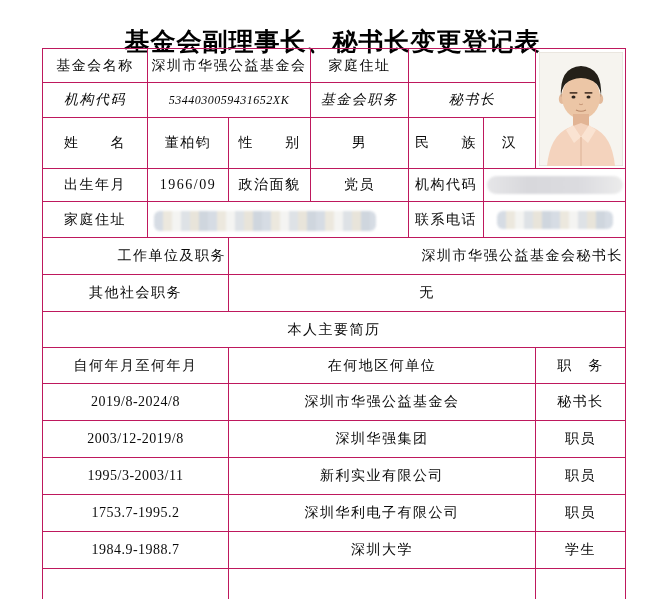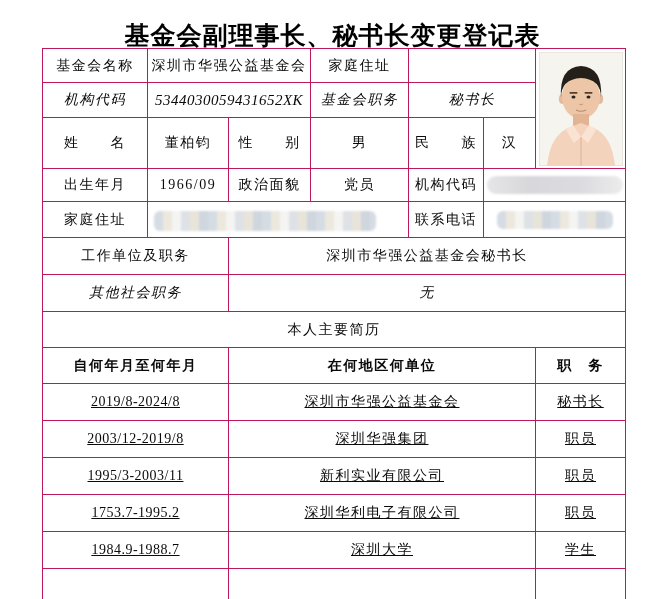--- a/index.html
+++ b/index.html
@@ -1,39 +1,39 @@
 <!DOCTYPE html>
 <html><head>
 <meta charset="utf-8">
 <style>
   html,body{margin:0;padding:0;}
   body{
     width:665px;height:599px;overflow:hidden;background:#ffffff;position:relative;
     font-family:"Liberation Serif","DejaVu Serif",serif;color:#0a0a0a;
   }
   .title{
-    margin:18px 0 0 0;text-align:center;
+    margin:24px 0 0 0;text-align:center;
     font-family:"Liberation Sans","DejaVu Sans",sans-serif;
     font-weight:700;font-size:25px;line-height:34px;letter-spacing:1px;color:#000;
   }
   table.form{
     position:absolute;left:42px;top:48px;width:583px;
     border-collapse:collapse;table-layout:fixed;
   }
   table.form td{
     border:1px solid #be185d;
     text-align:center;vertical-align:middle;
     font-size:14px;letter-spacing:1.5px;
     padding:0 2px;overflow:hidden;white-space:nowrap;
   }
   td.lbl{letter-spacing:3px;}
   tr.r1 td{height:33px;} tr.r2 td{height:34px;font-style:italic;} tr.r3 td{height:50px;}
-  tr.r4 td{height:32px;} tr.r5 td{height:35px;} tr.r6 td{height:36px;}
-  tr.r7 td{height:36px;font-style:italic;} tr.r8 td{height:35px;margin-left:32px;} tr.r9 td{height:35px;font-weight:bold;}
-  tr.hist td{height:36px;text-decoration:underline;}
+  tr.r4 td{height:32px;} tr.r5 td{height:35px;} tr.r6 td{height:36px;text-align:right;}
+  tr.r7 td{height:36px;} tr.r8 td{height:35px;margin-left:32px;} tr.r9 td{height:35px;}
+  tr.hist td{height:36px;}
   tr.hist-empty td{height:60px;}
   td.photo-cell{padding:1px;vertical-align:middle;}
   .photo-frame{width:84px;height:114px;margin:0 auto;display:block;}
   .redact{
     border-radius:6px;
     background:repeating-linear-gradient(90deg,
       #d6dce4 0 9px,#ece8de 9px 18px,#f4f4f2 18px 27px,
       #dee2e6 27px 36px,#e8e4da 36px 45px,#cfd6de 45px 54px);
     filter:blur(1.3px);
   }
@@ -82,21 +82,21 @@
         <path d="M8 114 Q11 84 29 76 L42 71 L55 76 Q73 84 76 114 Z" fill="#f4d3bd"></path>
         <path d="M34 73 L42 85 L35 91 L27 78 Z" fill="#fae3d2"></path>
         <path d="M50 73 L42 85 L49 91 L57 78 Z" fill="#fae3d2"></path>
         <line x1="42" y1="85" x2="42" y2="114" stroke="#e0b79c" stroke-width="1.2"></line>
       </svg>
     </td>
   </tr>
 
   <tr class="r2">
     <td class="lbl">机构代码</td>
-    <td colspan="2" style="font-size:15px;letter-spacing:0.5px">5344030059431652XK</td>
+    <td colspan="2" style="font-size:12px;letter-spacing:0.5px">5344030059431652XK</td>
     <td class="lbl">基金会职务</td>
     <td colspan="2">秘书长</td>
   </tr>
 
   <tr class="r3">
     <td class="lbl">姓　　名</td>
     <td>董柏钧</td>
     <td class="lbl">性　　别</td>
     <td>男</td>
     <td class="lbl">民　　族</td>

